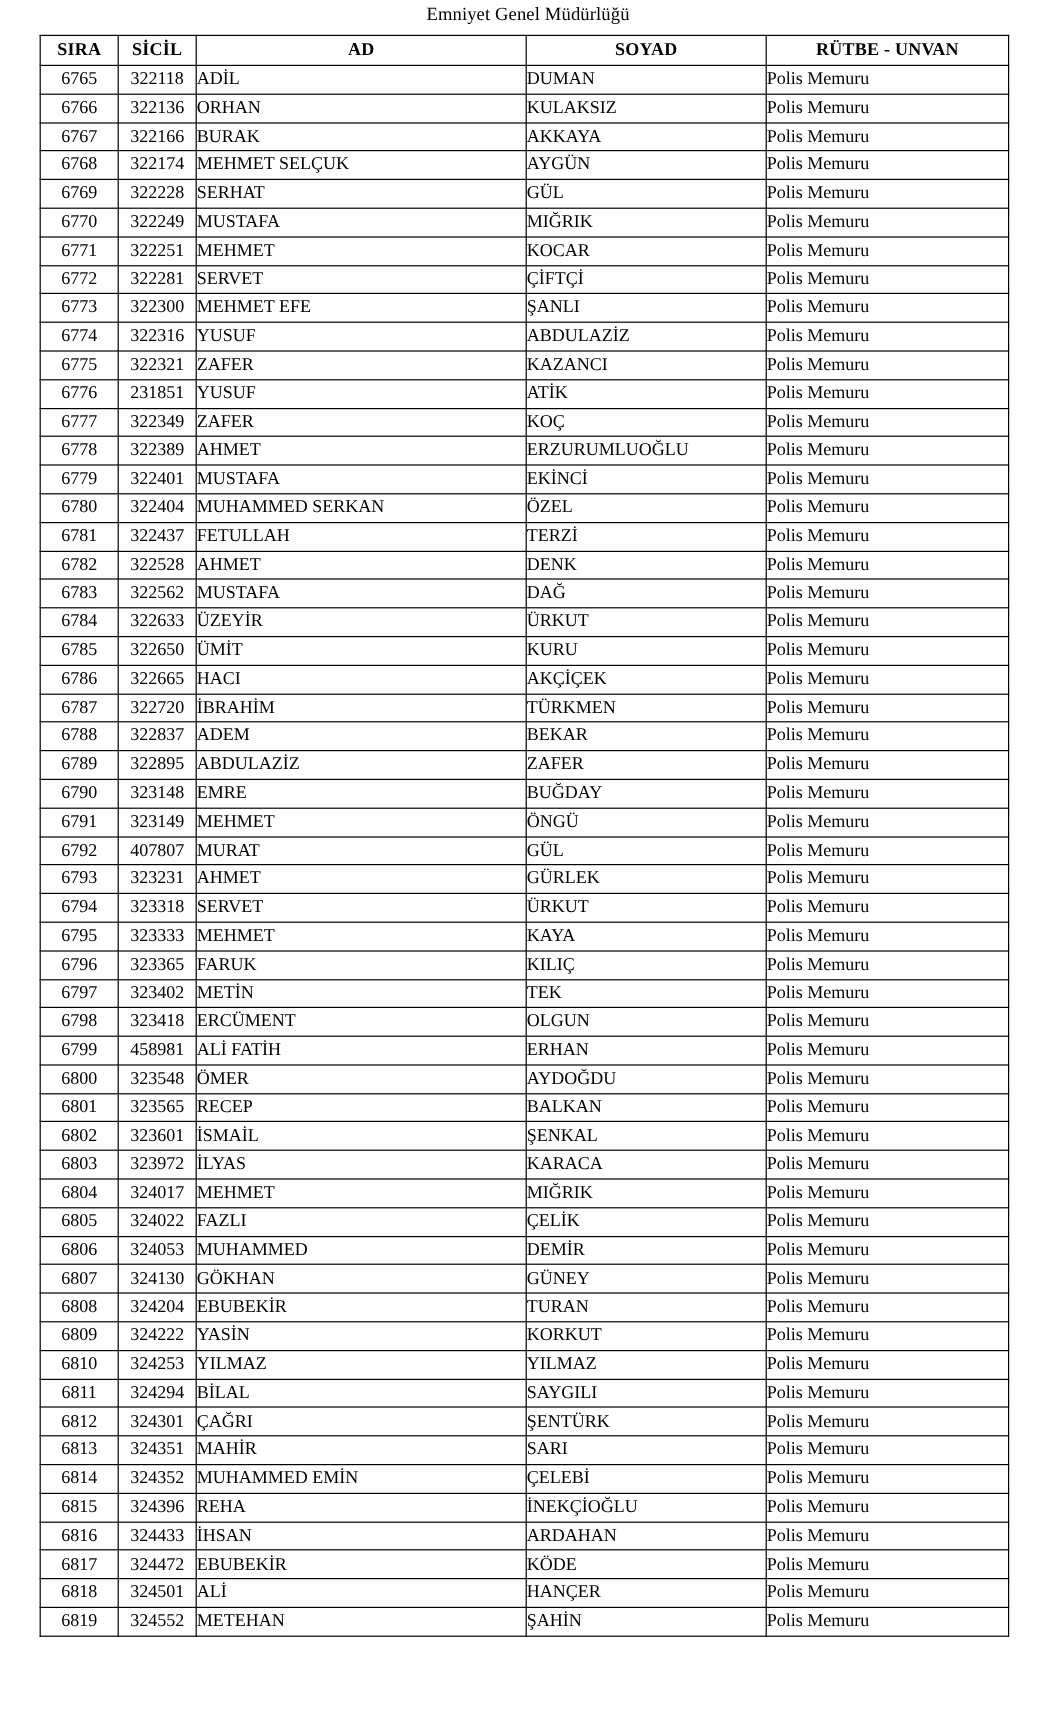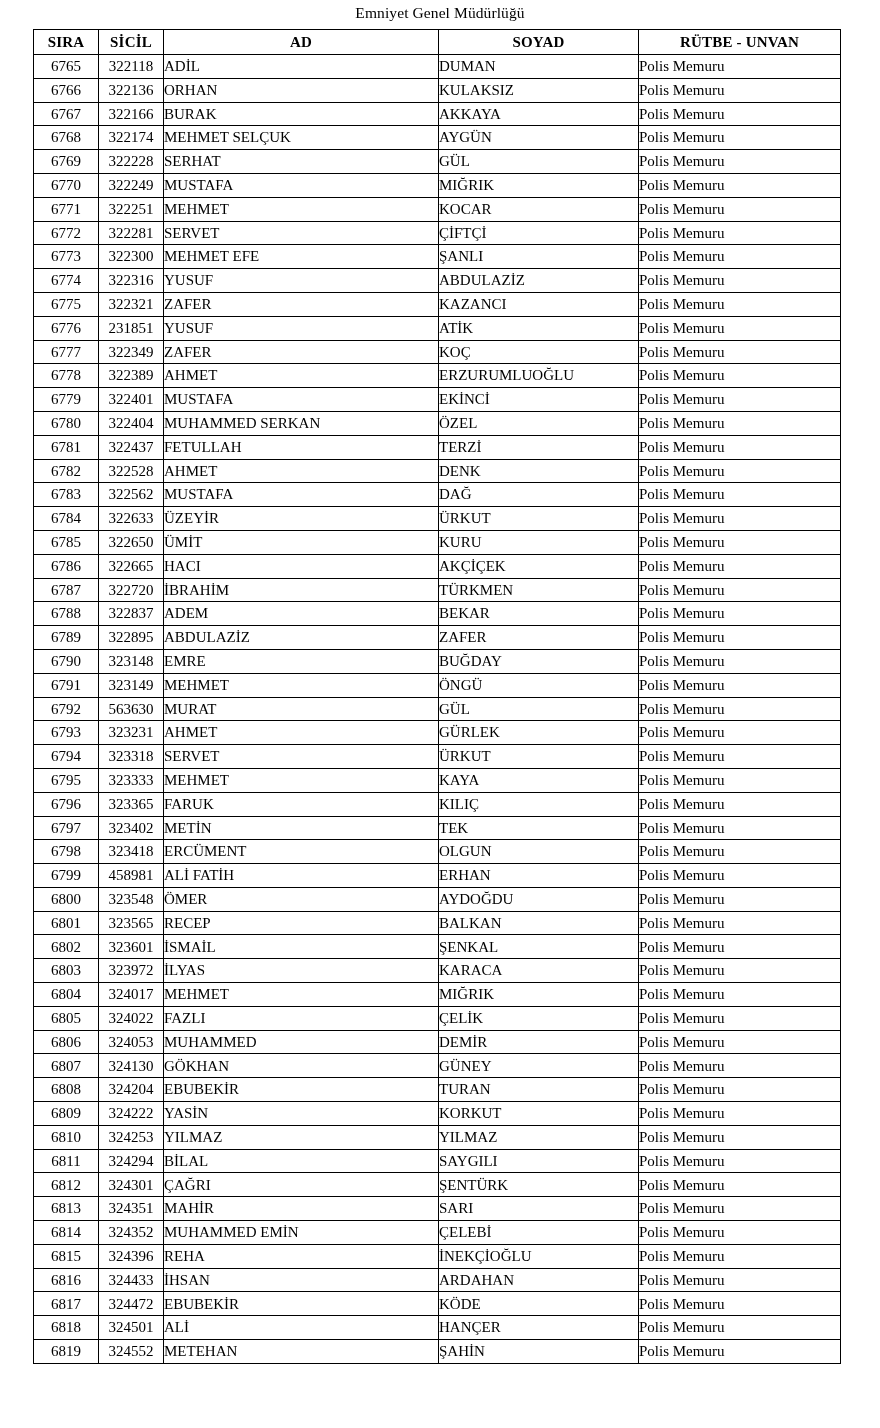--- a/index.html
+++ b/index.html
@@ -293,21 +293,21 @@
           </tr>
           <tr>
             <td class="num">6791</td>
             <td class="num">323149</td>
             <td class="txt">MEHMET</td>
             <td class="txt">ÖNGÜ</td>
             <td class="rutbe">Polis Memuru</td>
           </tr>
           <tr>
             <td class="num">6792</td>
-            <td class="num">563630</td>
+            <td class="num">407807</td>
             <td class="txt">MURAT</td>
             <td class="txt">GÜL</td>
             <td class="rutbe">Polis Memuru</td>
           </tr>
           <tr>
             <td class="num">6793</td>
             <td class="num">323231</td>
             <td class="txt">AHMET</td>
             <td class="txt">GÜRLEK</td>
             <td class="rutbe">Polis Memuru</td>

